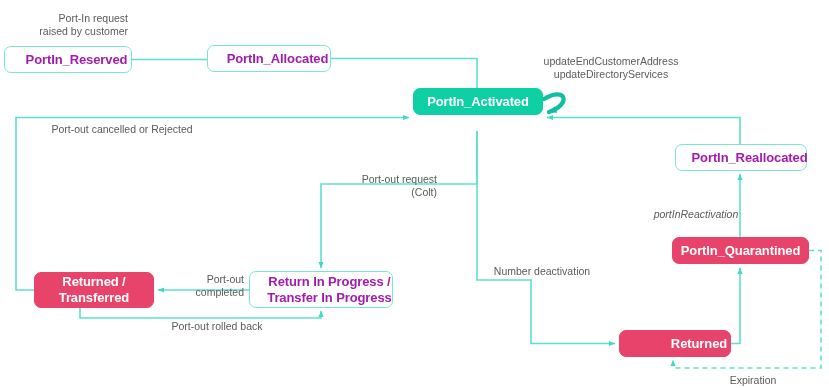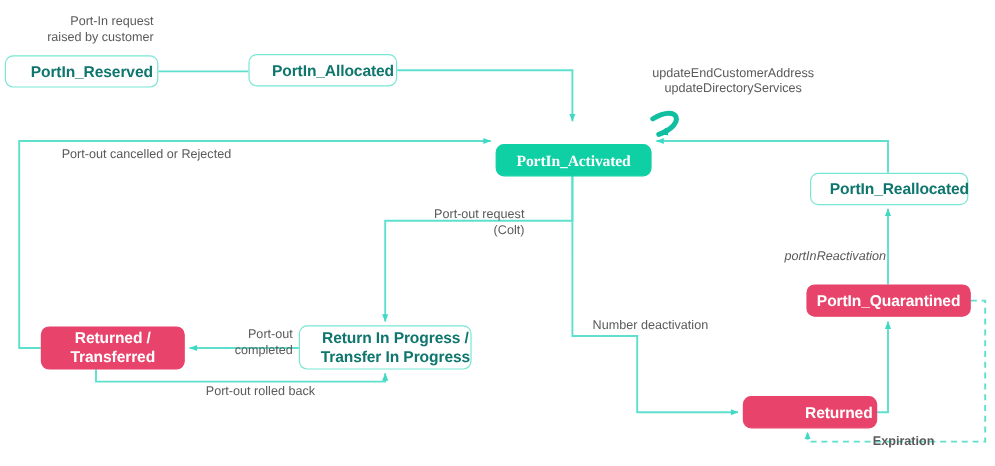--- a/index.html
+++ b/index.html
@@ -35,21 +35,21 @@
     border-radius: 7px;
     font-size: 13px;
     font-weight: bold;
     line-height: 1.22;
     letter-spacing: -0.1px;
     white-space: pre-line;
   }
   .node.outlined {
     background: #ffffff;
     border: 1.6px solid #79E6D4;
-    color: #0f766e;
+    color: #a21caf;
     padding-left: 17px;
   }
   .node.filled-teal {
     background: #0FCFA5;
     border: 1.6px solid #0FCFA5;
     color: #ffffff;
   }
   .node.filled-pink {
     background: #E8436A;
     border: 1.6px solid #E8436A;
@@ -113,21 +113,21 @@
 
     <g fill="none" stroke="#0FBFA0" stroke-width="4.2" stroke-linecap="round">
       <path d="M544,99 C566,86 572,104 549,112" marker-end="url(#arrow-teal-dark)"></path>
     </g>
   </svg>
 
   <div class="node outlined" style="left:4px; top:46px; width:128px; height:27px;">PortIn_Reserved</div>
 
   <div class="node outlined" style="left:207px; top:45px; width:124px; height:27px;">PortIn_Allocated</div>
 
-  <div class="node filled-teal" style="left:413px; top:120px; width:130px; height:27px;font-family:Liberation Serif, serif;">PortIn_Activated</div>
+  <div class="node filled-teal" style="left:413px; top:88px; width:130px; height:27px;">PortIn_Activated</div>
 
   <div class="node outlined" style="left:675px; top:144px; width:132px; height:27px;">PortIn_Reallocated</div>
 
   <div class="node filled-pink" style="left:672px; top:237px; width:137px; height:27px;">PortIn_Quarantined</div>
 
   <div class="node filled-pink" style="left:619px; top:330px; width:112px; height:27px;padding-left:48px;">Returned</div>
 
   <div class="node filled-pink" style="left:34px; top:272px; width:120px; height:36px;">Returned /
 Transferred</div>
 
@@ -147,15 +147,15 @@
 
   <div class="edge-label left" style="left:641px; top:208px; width:110px;font-style:italic;">portInReactivation</div>
 
   <div class="edge-label left" style="left:482px; top:265px; width:120px;">Number deactivation</div>
 
   <div class="edge-label center" style="left:182px; top:273px; width:62px;">Port-out
 completed</div>
 
   <div class="edge-label left" style="left:157px; top:320px; width:120px;">Port-out rolled back</div>
 
-  <div class="edge-label left" style="left:718px; top:362px; width:70px;font-weight:bold;">Expiration</div>
+  <div class="edge-label left" style="left:718px; top:374px; width:70px;">Expiration</div>
 
 </div>
 
 </body></html>

